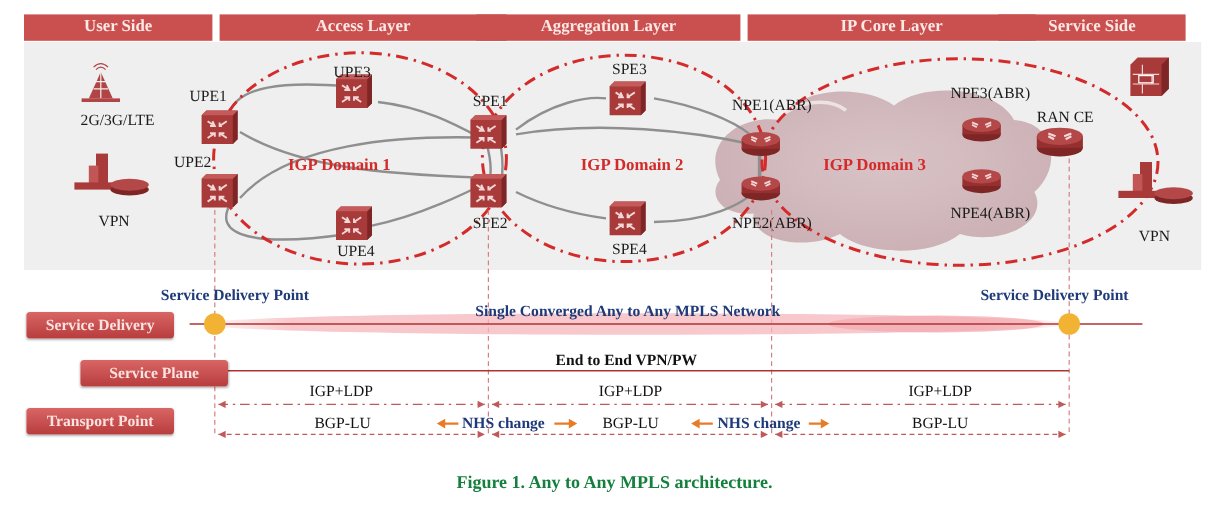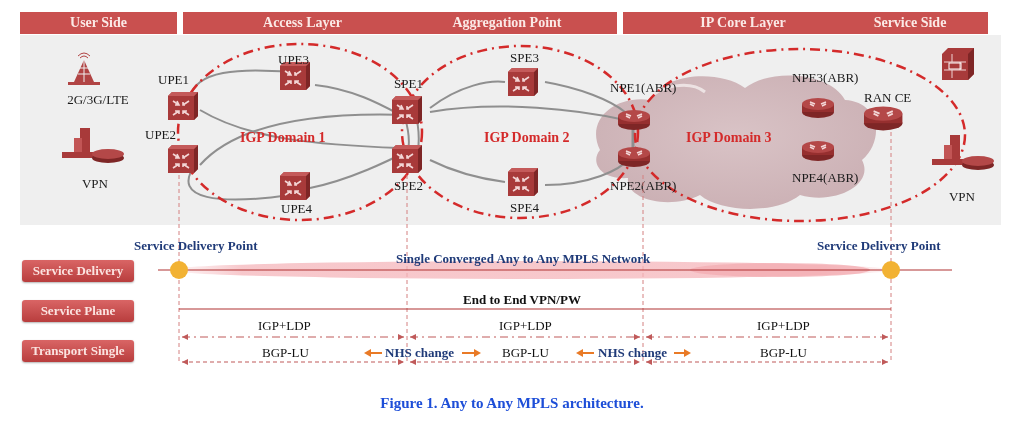--- a/index.html
+++ b/index.html
@@ -5,29 +5,29 @@
   html, body { margin:0; padding:0; background:#ffffff; }
   body { width:1024px; height:424px; position:relative; overflow:hidden; font-family:"Liberation Serif", serif; }
   .header-bar { position:absolute; top:12px; height:22px; background:#c9504f; color:#fbe9e6; font-weight:bold; font-size:14px; display:flex; align-items:center; justify-content:center; }
   .panel { position:absolute; left:20px; top:35px; width:981px; height:190px; background:#efefef; }
   svg#diagram { position:absolute; left:0; top:0; width:1024px; height:424px; }
   .lbl { font-family:"Liberation Serif", serif; font-size:13px; fill:#1a1a1a; }
   .dom { font-family:"Liberation Serif", serif; font-size:14px; font-weight:bold; fill:#d42a2a; }
   .blue { font-family:"Liberation Serif", serif; font-size:13px; font-weight:bold; fill:#1f3a78; }
   .blk { font-family:"Liberation Serif", serif; font-size:13px; fill:#111; }
   .blkb { font-family:"Liberation Serif", serif; font-size:13px; font-weight:bold; fill:#111; }
-  .plane-btn { position:absolute; left:22px; width:112px; height:22px; border-radius:3px; background:linear-gradient(#d96565,#b83d3d); color:#fbe3e0; font-weight:bold; font-size:13px; display:flex; align-items:center; justify-content:center; box-shadow:0 1px 2px rgba(0,0,0,0.3); }
-  .caption { position:absolute; left:0; width:1024px; top:395px; text-align:center; font-weight:bold; font-size:15px; color:#1d4ed8; }
+  .plane-btn { position:absolute; left:22px; width:123px; height:22px; border-radius:3px; background:linear-gradient(#d96565,#b83d3d); color:#fbe3e0; font-weight:bold; font-size:13px; display:flex; align-items:center; justify-content:center; box-shadow:0 1px 2px rgba(0,0,0,0.3); }
+  .caption { position:absolute; left:0; width:1024px; top:395px; text-align:center; font-weight:bold; font-size:15px; color:#15803d; }
 </style>
 </head>
 <body>
 
 <div class="header-bar" style="left:20px;width:157px;font-family:Liberation Serif, serif;">User Side</div>
 <div class="header-bar" style="left:183px;width:239px;">Access Layer</div>
-<div class="header-bar" style="left:397px;width:220px;">Aggregation Point</div>
+<div class="header-bar" style="left:397px;width:220px;">Aggregation Layer</div>
 <div class="header-bar" style="left:623px;width:240px;">IP Core Layer</div>
 <div class="header-bar" style="left:832px;width:156px;">Service Side</div>
 
 <div class="panel"></div>
 
 <svg id="diagram" viewBox="0 0 1024 424">
   <defs>
     <radialGradient id="cloudg" cx="50%" cy="45%" r="60%">
       <stop offset="0%" stop-color="#d9c3c6"></stop>
       <stop offset="100%" stop-color="#cbb0b4"></stop>
@@ -207,16 +207,16 @@
     <line x1="462" y1="353" x2="476" y2="353"></line>
       <polygon points="481,353 474,349 474,357" stroke="none"></polygon>
     <line x1="580" y1="353" x2="594" y2="353"></line>
       <polygon points="576,353 583,349 583,357" stroke="none"></polygon>
     <line x1="674" y1="353" x2="686" y2="353"></line>
       <polygon points="691,353 684,349 684,357" stroke="none"></polygon>
   </g>
 </svg>
 
 <div class="plane-btn" style="top:260px;">Service Delivery</div>
-<div class="plane-btn" style="top:300px;">Service Plane</div>
-<div class="plane-btn" style="top:340px;">Transport Single</div>
+<div class="plane-btn" style="top:300px;margin-left:45px;">Service Plane</div>
+<div class="plane-btn" style="top:340px;">Transport Point</div>
 
 <div class="caption">Figure 1. Any to Any MPLS architecture.</div>
 
 </body></html>

